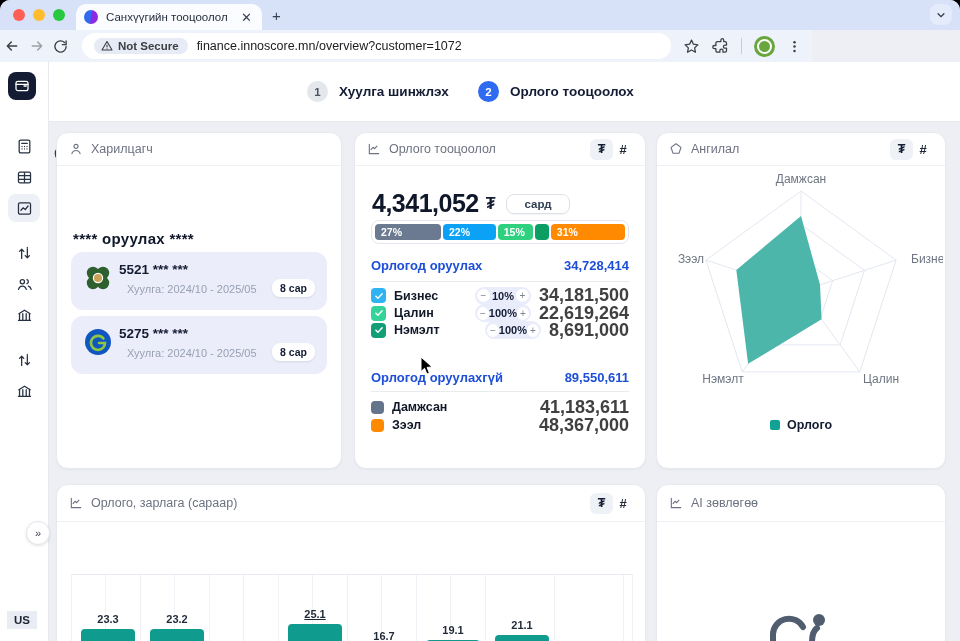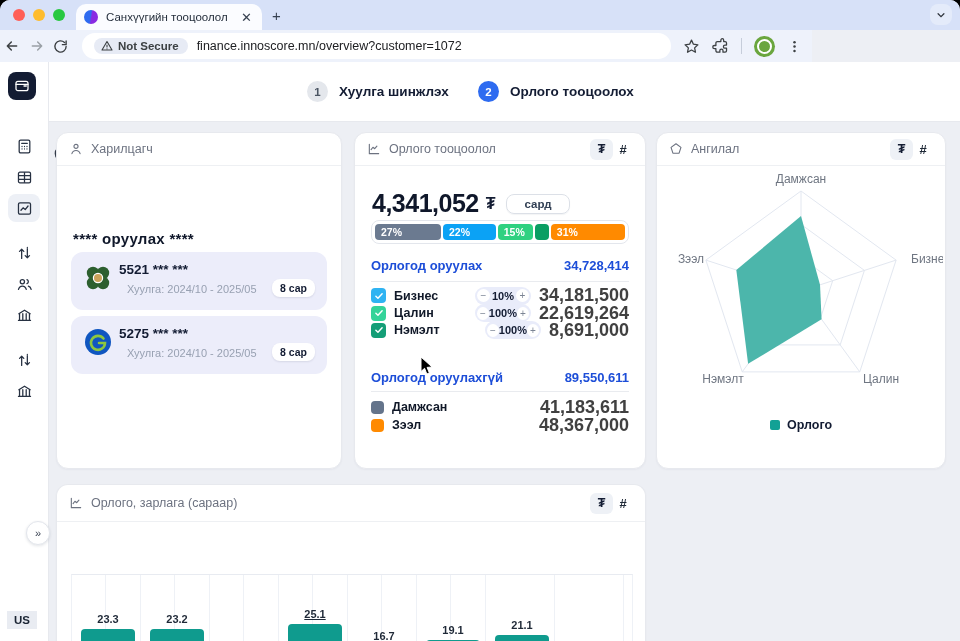--- a/index.html
+++ b/index.html
@@ -441,17 +441,31 @@
         <div class="bar-lab" style="left: 216px; top: 33.242px; text-decoration: underline;">25.1</div>
         <div class="bar" style="left: 285px; top: 70.914px; height: 0px; background: rgb(15, 155, 142);"></div>
         <div class="bar-lab" style="left: 285px; top: 54.914px;">16.7</div>
         <div class="bar" style="left: 354px; top: 64.722px; height: 5.278px; background: rgb(15, 155, 142);"></div>
         <div class="bar-lab" style="left: 354px; top: 48.722px;">19.1</div>
         <div class="bar" style="left: 423px; top: 59.562px; height: 10.438px; background: rgb(15, 155, 142);"></div>
         <div class="bar-lab" style="left: 423px; top: 43.562px;">21.1</div>
       </div>
   </div>
 
+  <div class="card" style="left:656px;top:484px;width:288px;height:157px;border-bottom:none;border-radius:12px 12px 0 0">
+    <div class="card-head" style="height:37px">
+      <svg width="14" height="14" viewBox="0 0 24 24" fill="none" stroke="currentColor" stroke-width="1.9" stroke-linecap="round" stroke-linejoin="round">
+          <path d="M4 4v16h16"></path>
+          <path d="M7 13l3.2-4 3 2.5L17 7"></path>
+        </svg>
+      <span class="ttl">AI зөвлөгөө</span>
+    </div>
+    <svg width="84" height="36" viewBox="0 0 84 36" style="position:absolute;left:104px;top:121px">
+      <path d="M12 36v-8a16 16 0 0 1 30-7" fill="none" stroke="#4f5d6e" stroke-width="6" stroke-linecap="round"></path>
+      <circle cx="58" cy="14" r="6" fill="#4f5d6e"></circle>
+      <path d="M56 22c-4 3-5 8-5 14" fill="none" stroke="#4f5d6e" stroke-width="6" stroke-linecap="round"></path>
+    </svg>
+  </div>
 
   <svg class="cursor" width="14" height="20" viewBox="0 0 14 20">
     <path d="M1 1l0 14.5 3.6-3.2 2.2 5.7 2.6-1-2.3-5.6 5-0.4z" fill="#000" stroke="#fff" stroke-width="1"></path>
   </svg>
 </div>
 
 </body></html>

